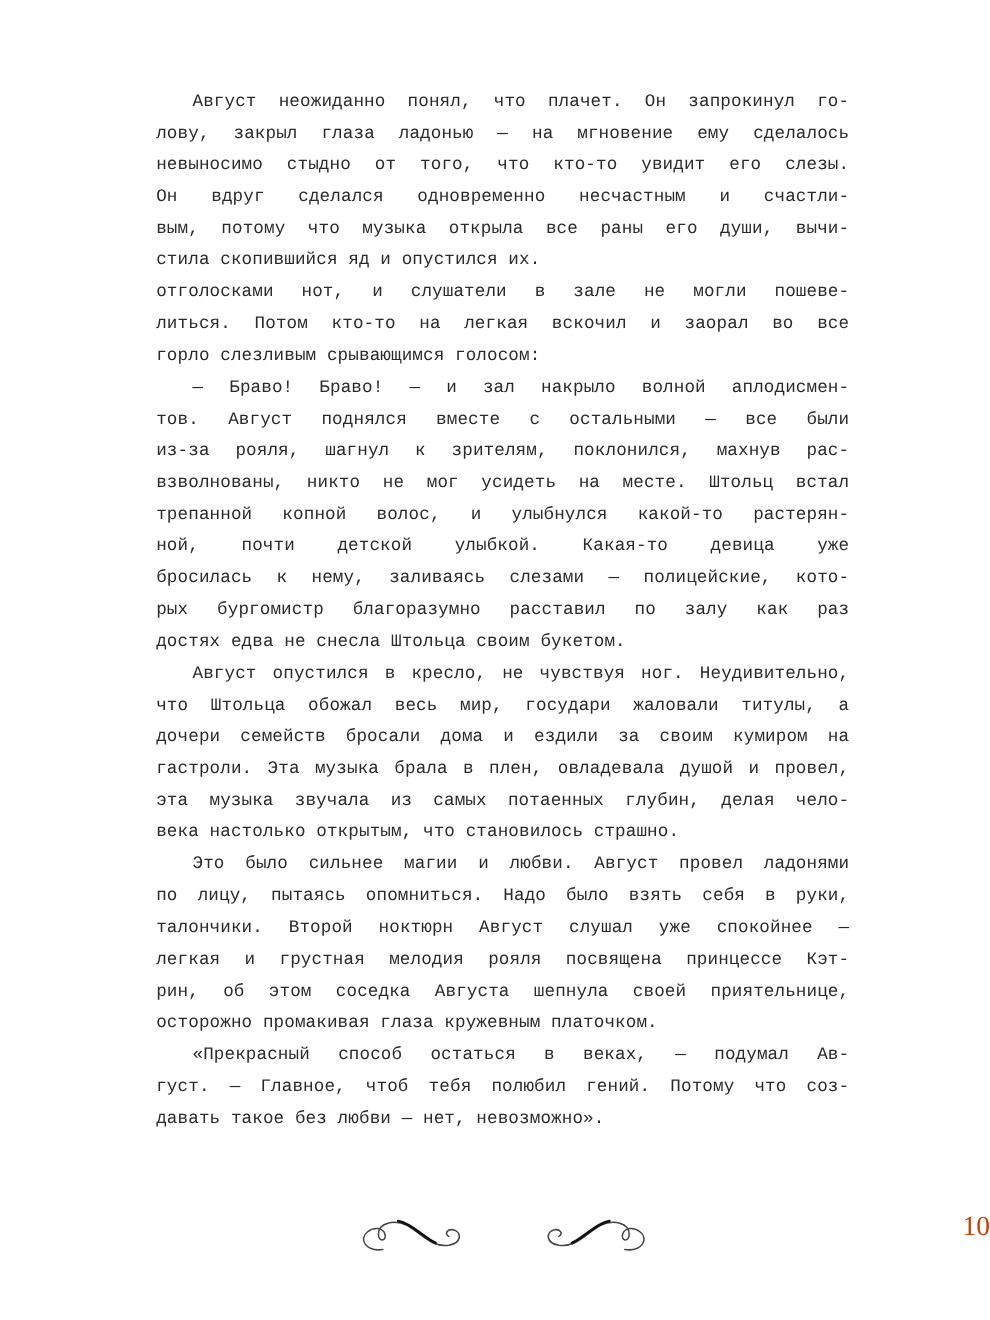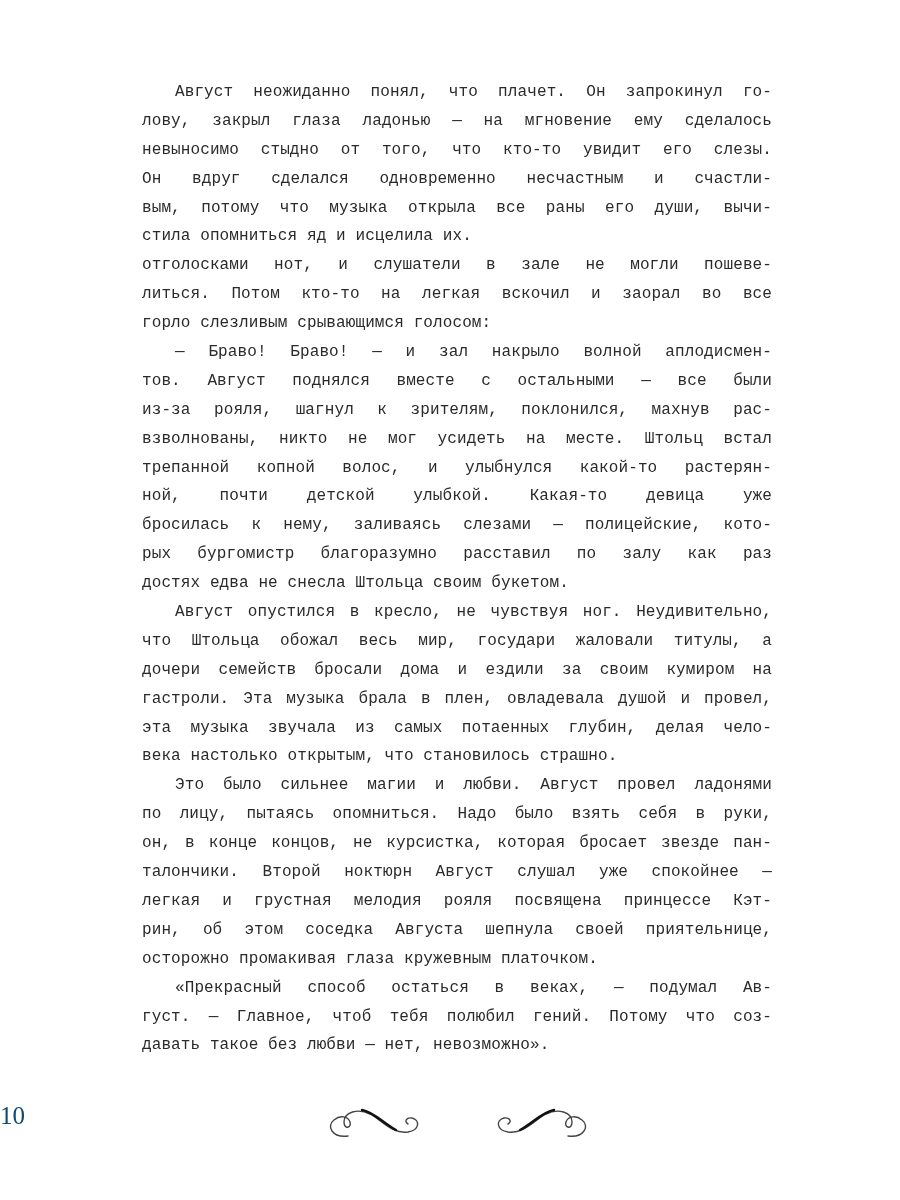--- a/index.html
+++ b/index.html
@@ -13,39 +13,39 @@
     color: #2a2a2a;
     white-space: nowrap;
     text-align: justify;
     text-align-last: justify;
     letter-spacing: 0.1px;
   }
   .line.indent { padding-left: 33px; }
   .line.last { text-align-last: left; }
   .footer { position:absolute; left:0; top:1094px; width:900px; height:50px; }
   .pagenum {
-    position:absolute; left:0; width:900px; top:8px; text-align:left;
-    font-family:"Liberation Serif", "DejaVu Serif", serif; font-size:25px; color:#0c4a6e;
+    position:absolute; left:0; width:900px; top:8px; text-align:right;
+    font-family:"Liberation Serif", "DejaVu Serif", serif; font-size:25px; color:#c2410c;
   }
   .orn { position:absolute; top:6px; }
   .orn-left { left:326px; }
   .orn-right { left:490px; }
 </style>
 </head>
 <body>
 
 <div class="page">
 
   <div>
     <div class="line indent">Август неожиданно понял, что плачет. Он запрокинул го-</div>
     <div class="line">лову, закрыл глаза ладонью — на мгновение ему сделалось</div>
     <div class="line">невыносимо стыдно от того, что кто-то увидит его слезы.</div>
     <div class="line">Он вдруг сделался одновременно несчастным и счастли-</div>
     <div class="line">вым, потому что музыка открыла все раны его души, вычи-</div>
-    <div class="line last">стила опомниться яд и исцелила их.</div>
+    <div class="line last">стила скопившийся яд и опустился их.</div>
   </div>
 
   <div>
     <div class="line">отголосками нот, и слушатели в зале не могли пошеве-</div>
     <div class="line">литься. Потом кто-то на легкая вскочил и заорал во все</div>
     <div class="line last">горло слезливым срывающимся голосом:</div>
   </div>
 
   <div>
     <div class="line indent">— Браво! Браво! — и зал накрыло волной аплодисмен-</div>
@@ -64,21 +64,20 @@
     <div class="line">что Штольца обожал весь мир, государи жаловали титулы, а</div>
     <div class="line">дочери семейств бросали дома и ездили за своим кумиром на</div>
     <div class="line">гастроли. Эта музыка брала в плен, овладевала душой и провел,</div>
     <div class="line">эта музыка звучала из самых потаенных глубин, делая чело-</div>
     <div class="line last">века настолько открытым, что становилось страшно.</div>
   </div>
 
   <div>
     <div class="line indent">Это было сильнее магии и любви. Август провел ладонями</div>
     <div class="line">по лицу, пытаясь опомниться. Надо было взять себя в руки,</div>
-    <div class="line">он, в конце концов, не курсистка, которая бросает звезде пан-</div>
     <div class="line">талончики. Второй ноктюрн Август слушал уже спокойнее —</div>
     <div class="line">легкая и грустная мелодия рояля посвящена принцессе Кэт-</div>
     <div class="line">рин, об этом соседка Августа шепнула своей приятельнице,</div>
     <div class="line last">осторожно промакивая глаза кружевным платочком.</div>
   </div>
 
   <div>
     <div class="line indent">«Прекрасный способ остаться в веках, — подумал Ав-</div>
     <div class="line">густ. — Главное, чтоб тебя полюбил гений. Потому что соз-</div>
     <div class="line last">давать такое без любви — нет, невозможно».</div>

